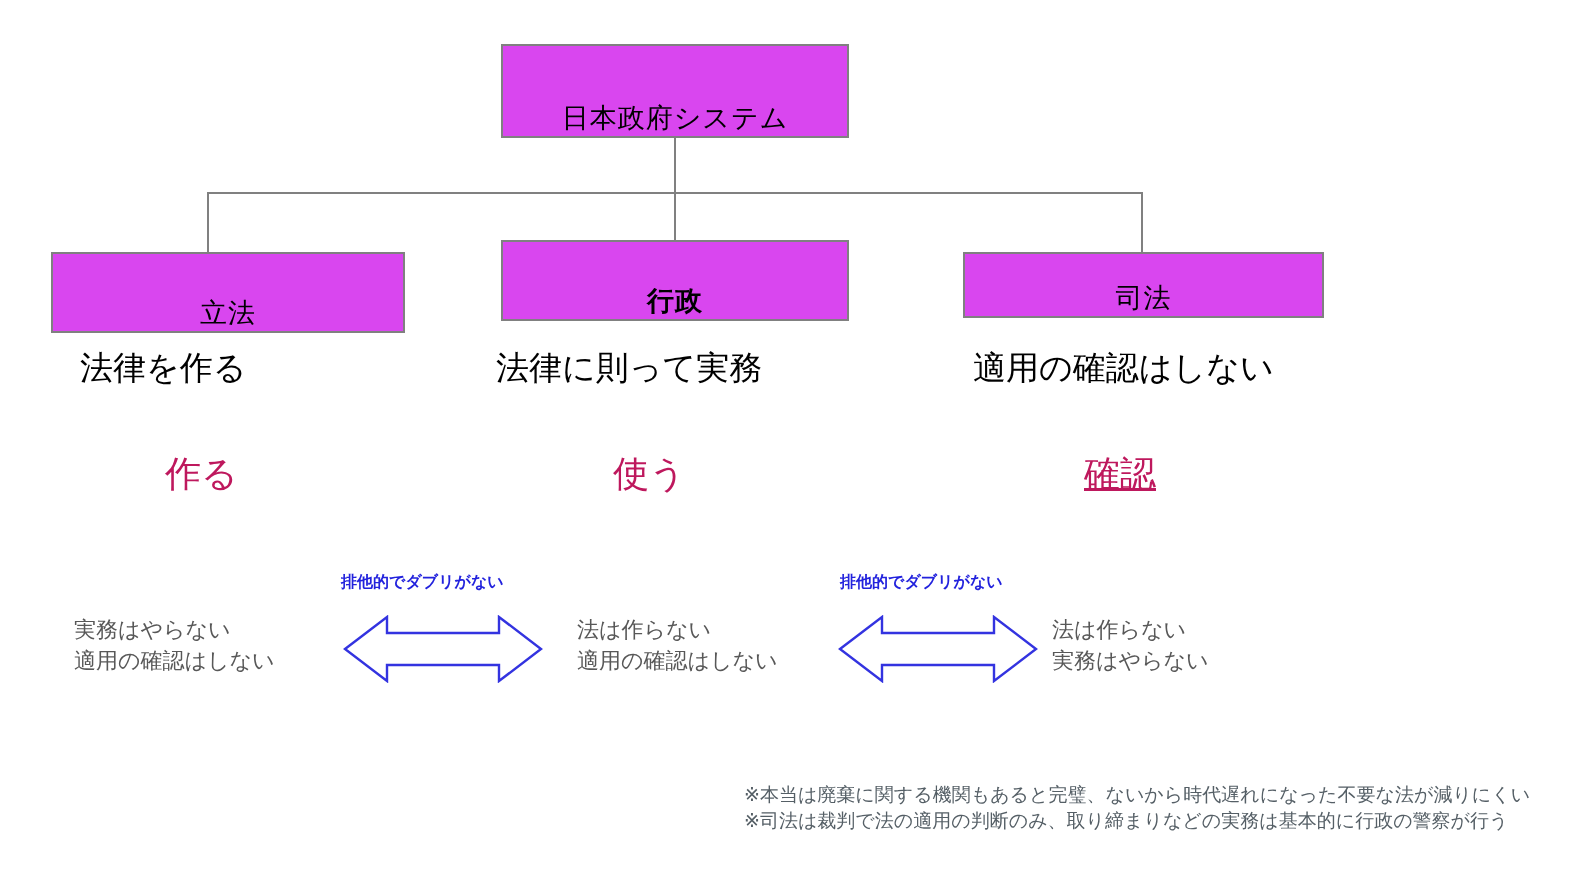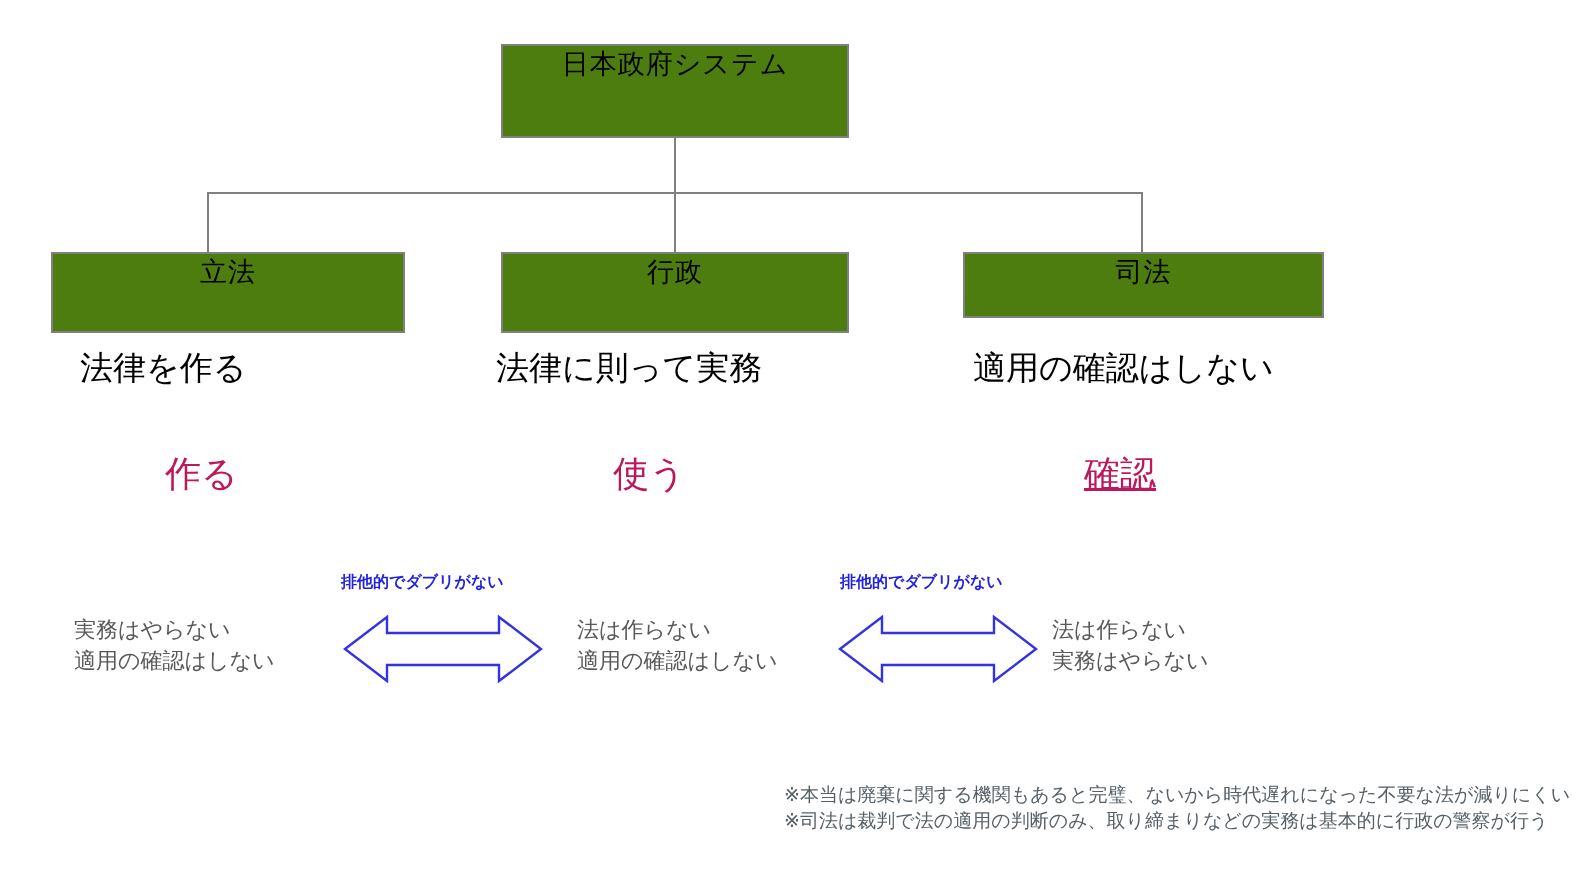--- a/index.html
+++ b/index.html
@@ -18,31 +18,31 @@
     height: 885px;
     background: #ffffff;
     overflow: hidden;
   }
 
   
   .node-box {
     position: absolute;
     box-sizing: border-box;
     border: 2px solid #808080;
-    background: #4d7c0f;
+    background: #d946ef;
     display: flex;
-    align-items: flex-start;
+    align-items: flex-end;
     justify-content: center;
     color: #000000;
     font-size: 27px;
     letter-spacing: 1px;
   }
   #box-root  { left: 501px;  top: 44px;  width: 348px; height: 94px; }
   #box-legis { left: 35px;   top: 252px; width: 354px; height: 81px; margin-left: 16px; }
-  #box-exec  { left: 501px;  top: 252px; width: 348px; height: 81px; }
+  #box-exec  { left: 501px;  top: 240px; width: 348px; height: 81px; font-weight: bold; }
   #box-jud   { left: 963px;  top: 252px; width: 361px; height: 66px; }
 
   
   .conn {
     position: absolute;
     background: #808080;
   }
   #conn-root-vert  { left: 674px; top: 138px; width: 2px;  height: 55px; }
   #conn-horiz      { left: 207px; top: 192px; width: 935px; height: 2px; }
   #conn-v-legis    { left: 207px; top: 192px; width: 2px;  height: 61px; }
@@ -108,21 +108,20 @@
 
   
   #footnotes {
     position: absolute;
     left: 744px;
     top: 782px;
     color: #555f66;
     font-size: 19px;
     line-height: 26px;
     white-space: nowrap;
-    margin-left: 40px;
   }
   .footnote-line { display: block; }
 </style>
 </head>
 <body>
 
 <div id="canvas">
 
   <div class="conn" id="conn-root-vert"></div>
   <div class="conn" id="conn-horiz"></div>

